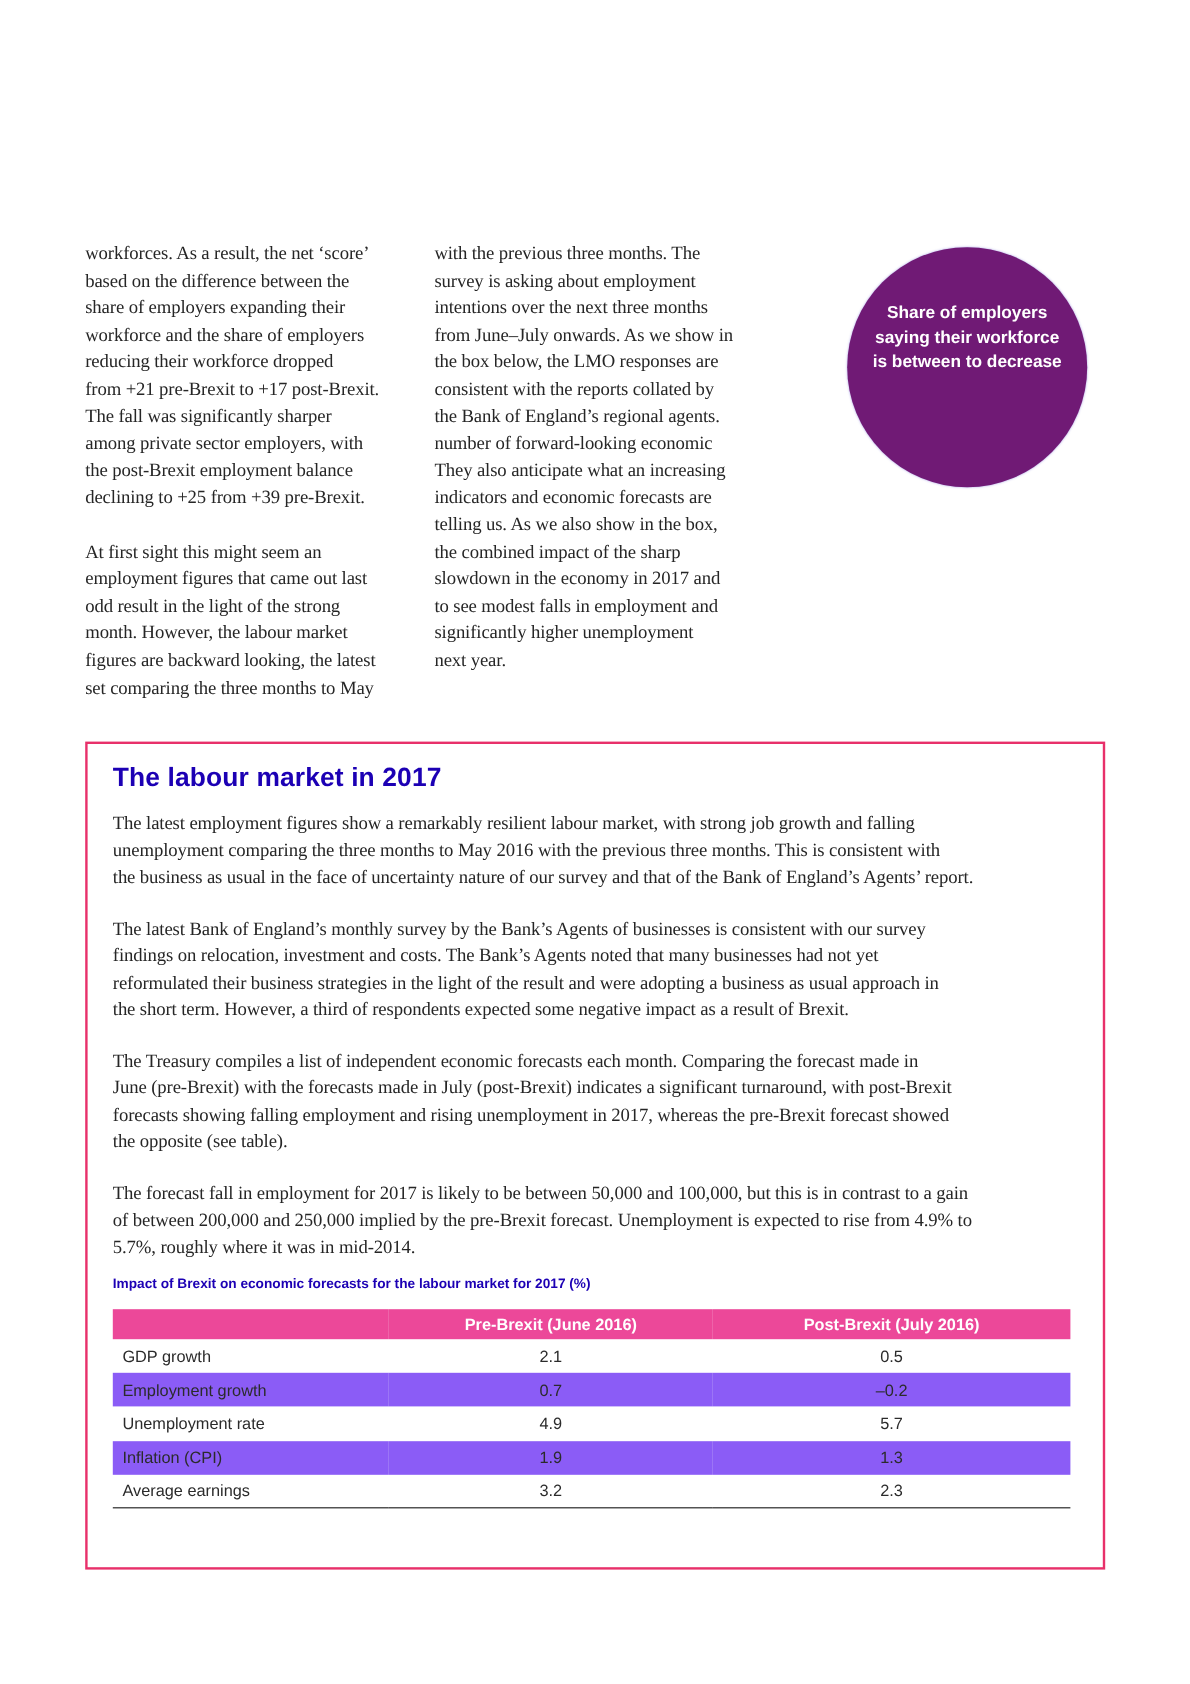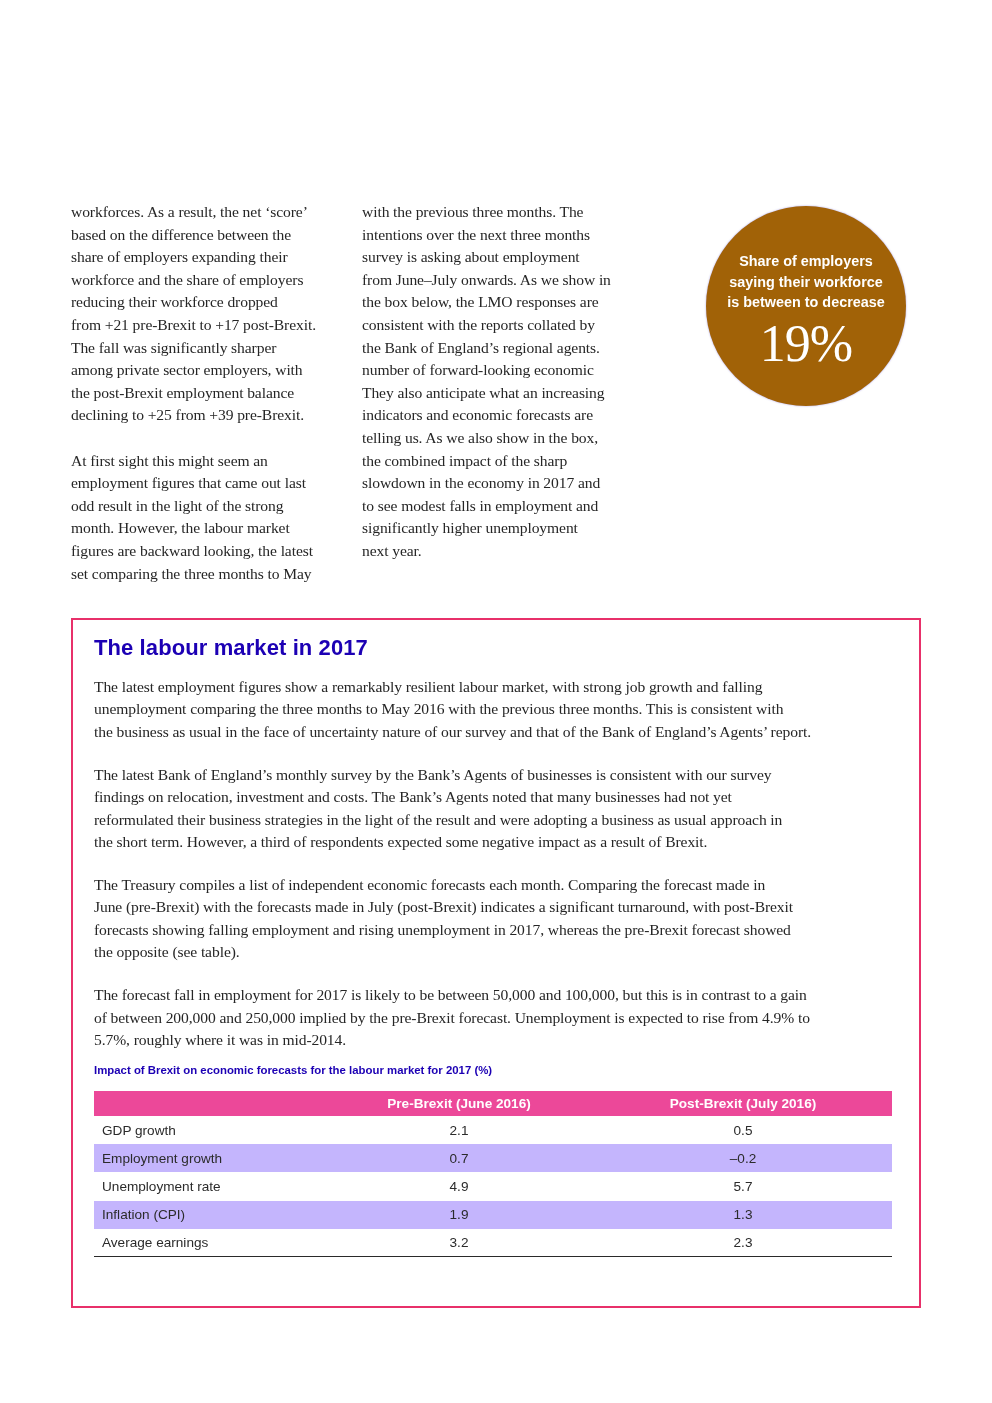--- a/index.html
+++ b/index.html
@@ -21,21 +21,21 @@
     #col1 { left: 71px; width: 275px; }
     #col2 { left: 362px; width: 275px; }
 
     .stat-circle {
       position: absolute;
       left: 706px;
       top: 206px;
       width: 200px;
       height: 200px;
       border-radius: 50%;
-      background: #a16207;
+      background: #701a75;
       color: #ffffff;
       text-align: center;
       box-shadow: 0 0 2px rgba(31,0,184,0.4);
     }
     .stat-circle .label {
       position: absolute;
       left: 0; right: 0;
       top: 45px;
       font-family: "Liberation Sans", "DejaVu Sans", sans-serif;
       font-weight: bold;
@@ -116,21 +116,21 @@
       padding: 0;
     }
     .data-table td {
       height: 28.2px;
       padding: 0;
     }
     .data-table td.lbl { padding-left: 8px; text-align: left; width: 230px; }
     .data-table td.num { text-align: center; }
     .data-table th.c1, .data-table td.c1 { width: 270px; }
     .data-table th.c2, .data-table td.c2 { width: 298px; }
-    .data-table tr.alt td { background: #c4b5fd; }
+    .data-table tr.alt td { background: #8b5cf6; }
     .data-table tr.last td { border-bottom: 1.5px solid #2a2a2a; }
   </style>
 </head>
 <body>
 
 <div id="col1" class="col">
   <p>
     <span class="ln">workforces. As a result, the net ‘score’</span>
     <span class="ln">based on the difference between the</span>
     <span class="ln">share of employers expanding their</span>
@@ -148,22 +148,22 @@
     <span class="ln">odd result in the light of the strong</span>
     <span class="ln">month. However, the labour market</span>
     <span class="ln">figures are backward looking, the latest</span>
     <span class="ln">set comparing the three months to May</span>
   </p>
 </div>
 
 <div id="col2" class="col">
   <p>
     <span class="ln">with the previous three months. The</span>
+    <span class="ln">survey is asking about employment</span>
     <span class="ln">intentions over the next three months</span>
-    <span class="ln">survey is asking about employment</span>
     <span class="ln">from June–July onwards. As we show in</span>
     <span class="ln">the box below, the LMO responses are</span>
     <span class="ln">consistent with the reports collated by</span>
     <span class="ln">the Bank of England’s regional agents.</span>
     <span class="ln">number of forward-looking economic</span>
     <span class="ln">They also anticipate what an increasing</span>
     <span class="ln">indicators and economic forecasts are</span>
     <span class="ln">telling us. As we also show in the box,</span>
     <span class="ln">the combined impact of the sharp</span>
     <span class="ln">slowdown in the economy in 2017 and</span>
@@ -172,21 +172,20 @@
     <span class="ln">next year.</span>
   </p>
 </div>
 
 <div class="stat-circle">
   <div class="label">
     <span>Share of employers</span>
     <span>saying their workforce</span>
     <span>is between to decrease</span>
   </div>
-  <div class="value">19%</div>
 </div>
 
 <div class="box">
   <h2 class="box-title">The labour market in 2017</h2>
 
   <div class="box-body">
     <p>
       <span class="ln">The latest employment figures show a remarkably resilient labour market, with strong job growth and falling</span>
       <span class="ln">unemployment comparing the three months to May 2016 with the previous three months. This is consistent with</span>
       <span class="ln">the business as usual in the face of uncertainty nature of our survey and that of the Bank of England’s Agents’ report.</span>

